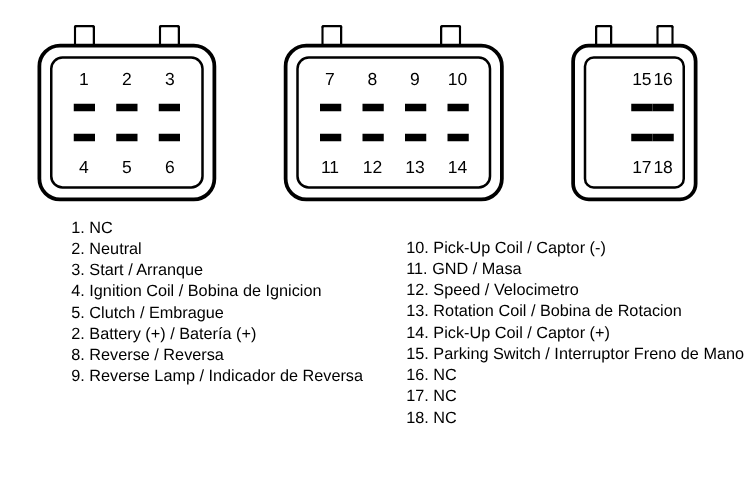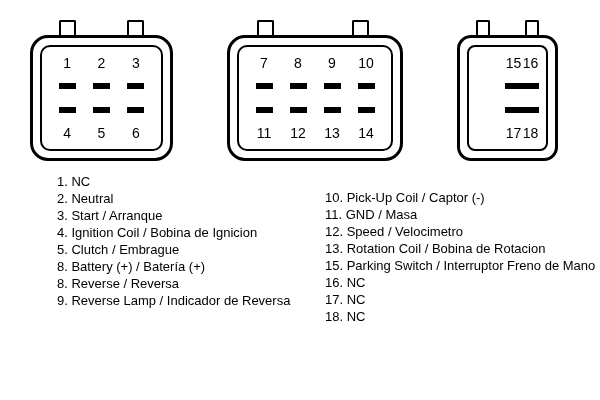--- a/index.html
+++ b/index.html
@@ -139,29 +139,30 @@
       </div>
     </div>
   </div>
 
   <div class="legend legend-left">
     <div>1. NC</div>
     <div>2. Neutral</div>
     <div>3. Start / Arranque</div>
     <div>4. Ignition Coil / Bobina de Ignicion</div>
     <div>5. Clutch / Embrague</div>
-    <div>8. Battery (+) / Batería (+)</div>
+    <div>2. Battery (+) / Batería (+)</div>
     <div>8. Reverse / Reversa</div>
     <div>9. Reverse Lamp / Indicador de Reversa</div>
   </div>
 
   <div class="legend legend-right">
     <div>10. Pick-Up Coil / Captor (-)</div>
     <div>11. GND / Masa</div>
     <div>12. Speed / Velocimetro</div>
     <div>13. Rotation Coil / Bobina de Rotacion</div>
+    <div>14. Pick-Up Coil / Captor (+)</div>
     <div>15. Parking Switch / Interruptor Freno de Mano</div>
     <div>16. NC</div>
     <div>17. NC</div>
     <div>18. NC</div>
   </div>
 
 </div>
 
 </body></html>

